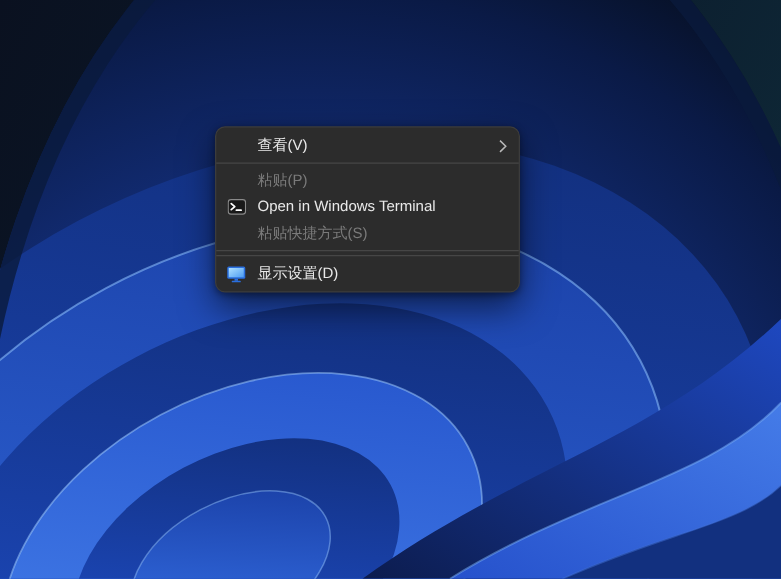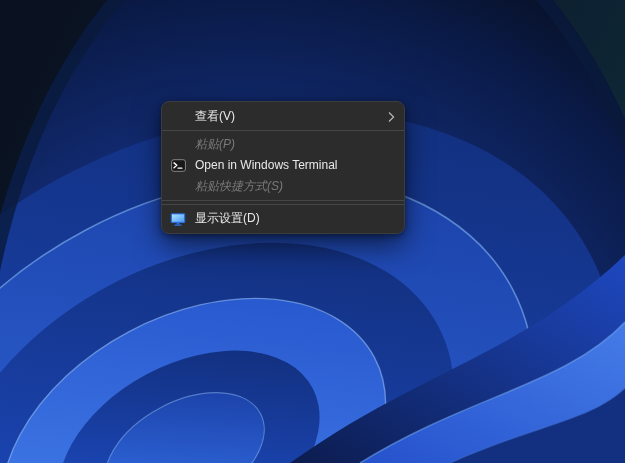--- a/index.html
+++ b/index.html
@@ -5,36 +5,36 @@
   html,body{margin:0;padding:0;}
   body{
     width:625px;height:463px;overflow:hidden;position:relative;
     background:#0a1322;
     font-family:"Liberation Sans","DejaVu Sans",sans-serif;
   }
   .wallpaper{position:absolute;left:0;top:0;width:625px;height:463px;}
 
   
   .context-menu{
-    position:absolute;left:161px;top:101px;width:244px;
+    position:absolute;left:172px;top:101px;width:244px;
     background:#2c2c2c;
     border:1px solid #3c3c3c;
     border-radius:8px;
     box-shadow:0 12px 28px rgba(0,0,0,.55), 0 2px 6px rgba(0,0,0,.4);
     padding:4px 0;
     box-sizing:border-box;
     z-index:10;
   }
   .menu-item{
     position:relative;height:21px;display:flex;align-items:center;
     padding:0 26px 0 33px;
     color:#e9e9e9;font-size:12px;line-height:21px;
     white-space:nowrap;cursor:default;
   }
-  .menu-item.disabled{color:#7a7a7a;font-style:italic;}
+  .menu-item.disabled{color:#7a7a7a;}
   .item-icon{
     position:absolute;left:8px;top:50%;transform:translateY(-50%);
     width:16px;height:16px;display:flex;align-items:center;justify-content:center;
   }
   .chevron{
     position:absolute;right:9px;top:50%;transform:translateY(-50%);
     width:7px;height:11px;display:flex;align-items:center;
   }
   .separator{height:1px;background:#464646;margin:3px 0;}
 </style>

